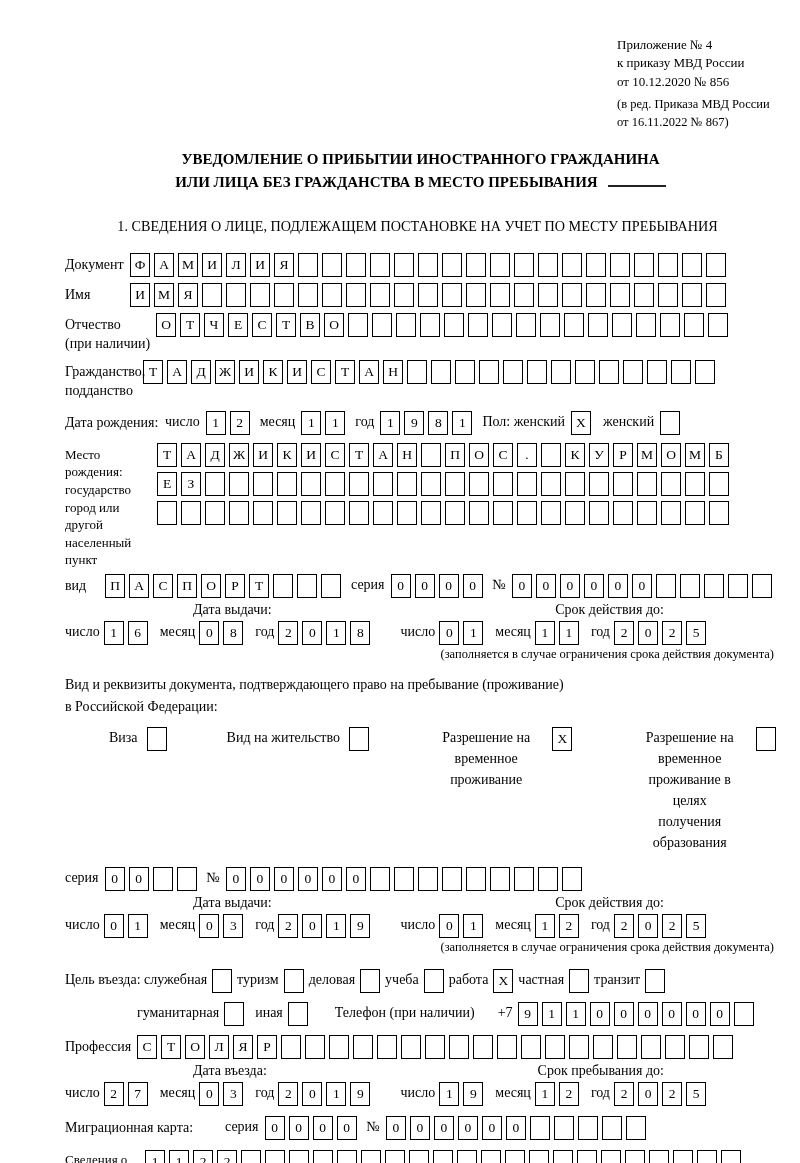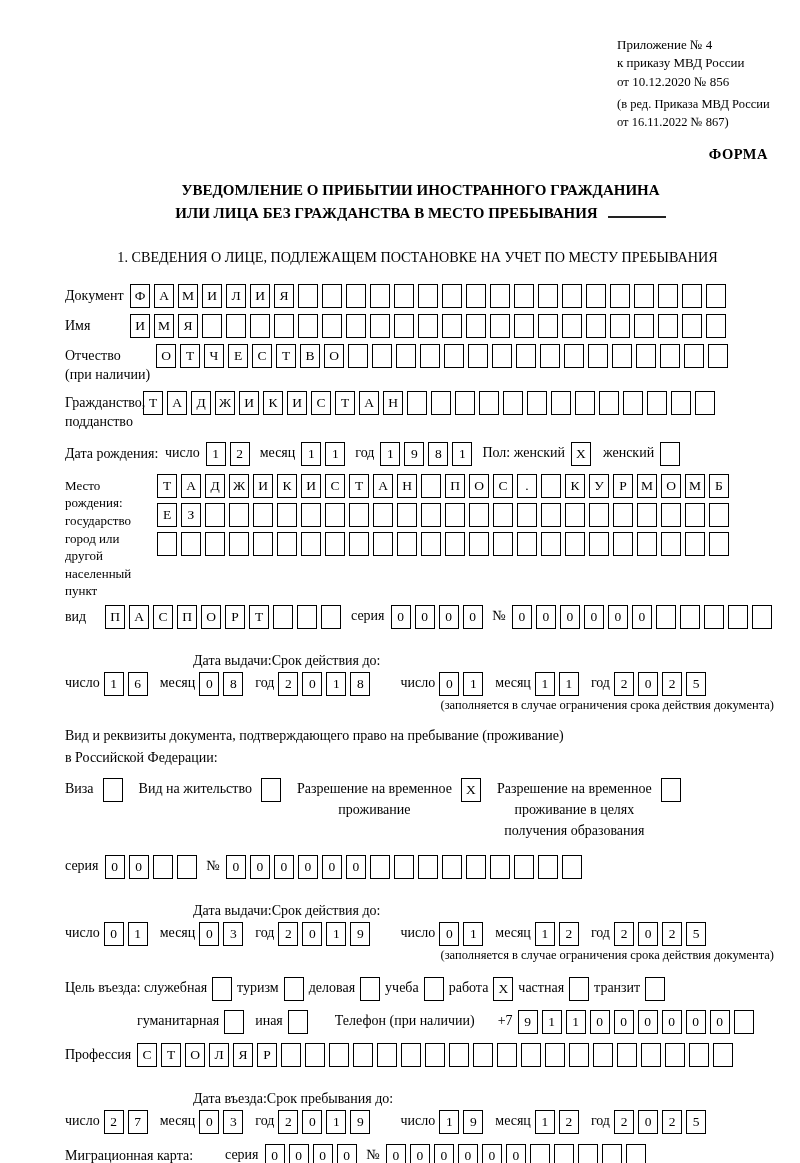--- a/index.html
+++ b/index.html
@@ -25,52 +25,51 @@
   .cells{display:flex;flex-wrap:nowrap;}
   .cell{width:18px;height:22px;border:1.5px solid #000;margin-right:4px;flex-shrink:0;
         display:flex;align-items:center;justify-content:center;font-size:13.5px;}
   .cbx{width:18px;height:22px;border:1.5px solid #000;flex-shrink:0;display:inline-flex;
        align-items:center;justify-content:center;font-size:13.5px;}
   .cellcol .cells{margin-bottom:5px;}
   .smalllabel{font-size:13px;}
 
   .doc-heading{text-align:center;font-weight:bold;margin-top:8px;}
 
-  .dates-header{display:flex;padding:0 112px 0 128px;margin-top:24px;}
+  .dates-header{display:flex;justify-content:space-between;padding:0 112px 0 128px;margin-top:4px;}
   .dates-row{display:flex;justify-content:space-between;padding-right:58px;margin-top:3px;}
   .dgroup{display:flex;align-items:flex-start;}
   .dgroup .lbl{margin:0 4px 0 0;}
   .dgroup .cells{margin-right:8px;}
   .note{text-align:right;font-size:12.5px;margin-top:2px;padding-right:2px;}
 
   .para{margin-top:12px;line-height:1.6;}
 
   .options-row{display:flex;align-items:flex-start;margin-top:8px;gap:16px;}
-  .opt{display:flex;align-items:flex-start;gap:9px;}
+  .opt{display:flex;align-items:flex-start;gap:9px;margin-left:44px;}
   .optblock{text-align:center;line-height:1.5;}
 
   .purpose-row{display:flex;align-items:flex-start;margin-top:14px;gap:5px;flex-wrap:nowrap;}
   .purpose-row .lbl0{padding-top:3px;}
 </style>
 </head>
 <body>
 
 <div class="page">
 
   <div class="appendix">
     <div>Приложение № 4</div>
     <div>к приказу МВД России</div>
     <div>от 10.12.2020 № 856</div>
     <div class="amend">
       <div>(в ред. Приказа МВД России</div>
       <div>от 16.11.2022 № 867)</div>
     </div>
   </div>
 
-  <div class="forma">ФОРМА</div>
 
   <div class="title">
     <div>УВЕДОМЛЕНИЕ О ПРИБЫТИИ ИНОСТРАННОГО ГРАЖДАНИНА</div>
     <div>
       <span>ИЛИ ЛИЦА БЕЗ ГРАЖДАНСТВА В МЕСТО ПРЕБЫВАНИЯ</span><span class="blank-line"></span>
     </div>
   </div>
 
   <div class="section-heading">1. СВЕДЕНИЯ О ЛИЦЕ, ПОДЛЕЖАЩЕМ ПОСТАНОВКЕ НА УЧЕТ ПО МЕСТУ ПРЕБЫВАНИЯ</div>
 

